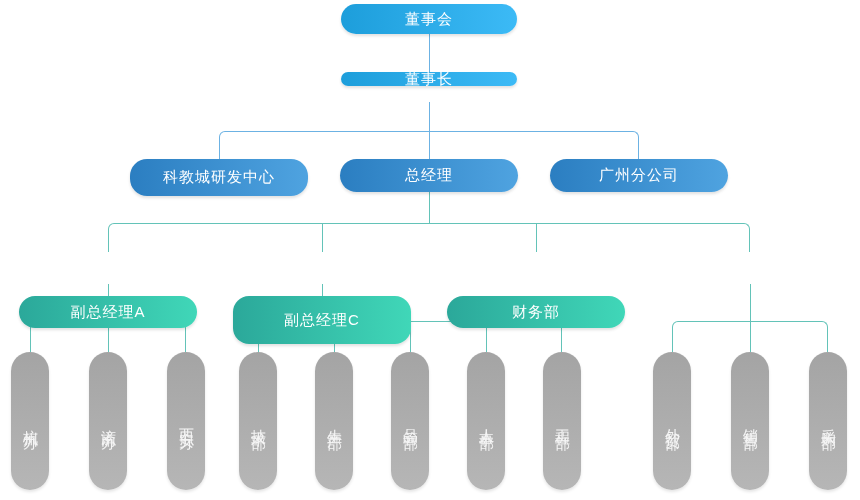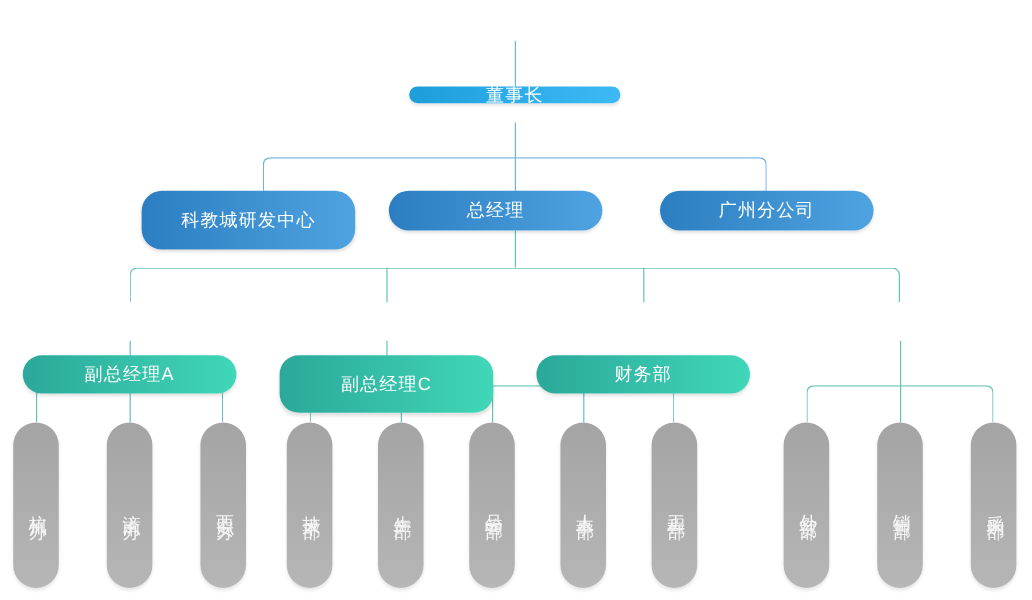--- a/index.html
+++ b/index.html
@@ -70,24 +70,25 @@
   <div class="vline teal" style="left:322px;top:284px;height:37px"></div>
   <div class="bus teal" style="left:258px;top:321px;width:304px;height:31px"></div>
   <div class="vline teal" style="left:334px;top:321px;height:31px"></div>
   <div class="vline teal" style="left:410px;top:321px;height:31px"></div>
   <div class="vline teal" style="left:486px;top:321px;height:31px"></div>
 
   <div class="vline teal" style="left:750px;top:284px;height:37px"></div>
   <div class="bus teal" style="left:672px;top:321px;width:156px;height:31px"></div>
   <div class="vline teal" style="left:750px;top:321px;height:31px"></div>
 
+  <div class="node lv12" style="left:341px;top:4px;width:176px;height:30px">董事会</div>
   <div class="node lv12" style="left:341px;top:72px;width:176px;height:14px">董事长</div>
 
-  <div class="node lv3" style="left:118px;top:159px;width:178px;height:49px">科教城研发中心</div>
-  <div class="node lv3" style="left:324px;top:159px;width:178px;height:33px">总经理</div>
+  <div class="node lv3" style="left:130px;top:159px;width:178px;height:37px">科教城研发中心</div>
+  <div class="node lv3" style="left:340px;top:159px;width:178px;height:33px">总经理</div>
   <div class="node lv3" style="left:550px;top:159px;width:178px;height:33px">广州分公司</div>
 
   <div class="node lv4" style="left:19px;top:252px;width:178px;height:32px">副总经理A</div>
   <div class="node lv4" style="left:233px;top:252px;width:178px;height:48px">副总经理C</div>
   <div class="node lv4" style="left:447px;top:252px;width:178px;height:32px">财务部</div>
 
   <div class="node lv5" style="left:11px;top:352px;width:38px;height:138px">杭州办</div>
   <div class="node lv5" style="left:89px;top:352px;width:38px;height:138px">济南办</div>
   <div class="node lv5" style="left:167px;top:352px;width:38px;height:138px">西安办</div>
 

